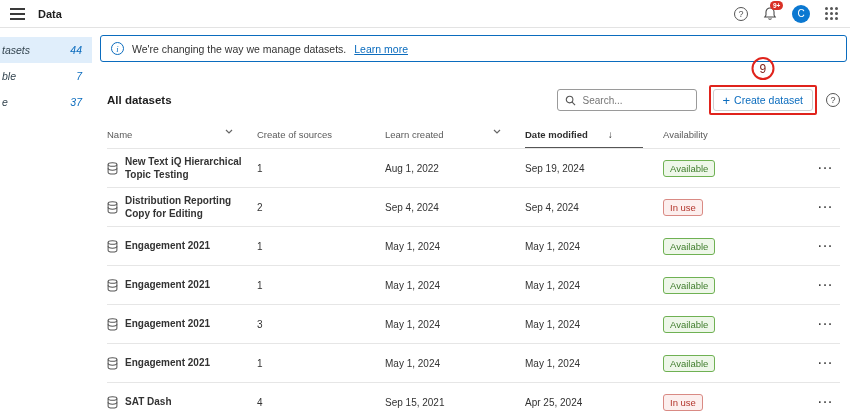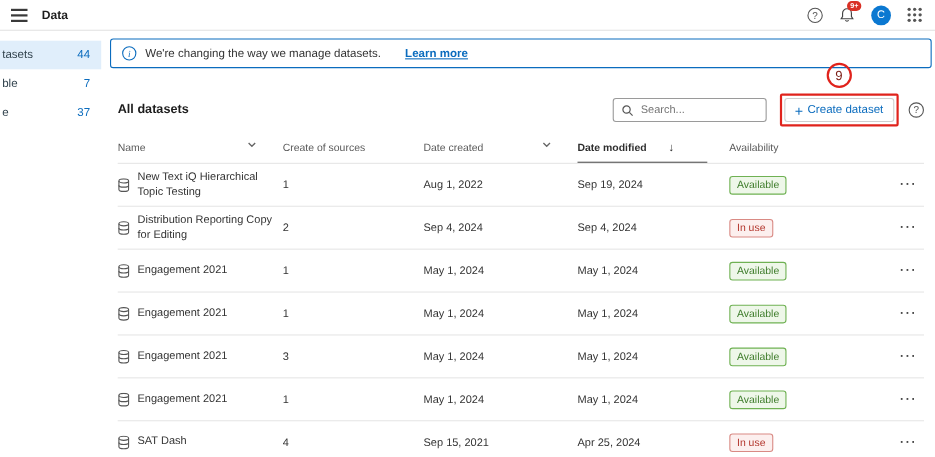--- a/index.html
+++ b/index.html
@@ -24,36 +24,36 @@
   .bell-wrap { position:relative; cursor:pointer; display:flex; }
   .bell-badge { position:absolute; top:-5px; left:7px; background:#d93025; color:#fff;
                 font-size:6.5px; font-weight:bold; padding:1px 3px; border-radius:6px; line-height:1.1; }
   .avatar { width:18px; height:18px; border-radius:50%; background:#0b78d1; color:#fff;
             font-size:10px; display:flex; align-items:center; justify-content:center; cursor:pointer; }
   .waffle { display:grid; grid-template-columns:repeat(3,3px); grid-gap:2px; cursor:pointer; }
   .waffle i { width:3px; height:3px; border-radius:50%; background:#555; }
 
   
   .body-row { display:flex; height:387px; }
-  .sidebar { flex:0 0 92px; width:92px; padding-top:9px; }
+  .sidebar { flex:0 0 92px; width:92px; padding-top:9px;font-style:italic; }
   .side-item { height:26px; display:flex; align-items:center; justify-content:space-between;
                padding:0 10px 0 2px; font-size:10.5px; cursor:pointer; }
   .side-item.active { background:#e0eefb; }
   .side-item .lbl { color:#33444f; }
   .side-item .cnt { color:#0b6cbe; }
 
   .main { flex:1; min-width:0; }
 
   
   .banner { margin:7px 3px 0 8px; height:27px; border:1px solid #0b6cbe; border-radius:3px;
             display:flex; align-items:center; gap:8px; padding:0 10px; font-size:10.5px; color:#333; }
   .info-icon { flex:0 0 13px; width:13px; height:13px; border:1.2px solid #0b6cbe; border-radius:50%;
                color:#0b6cbe; display:flex; align-items:center; justify-content:center;
                font-size:8.5px; font-family:"Liberation Serif", serif; font-style:italic; }
-  .banner a { color:#0b6cbe; text-decoration:underline; margin-left:14px; cursor:pointer;font-weight:bold; }
+  .banner a { color:#0b6cbe; text-decoration:underline; margin-left:0; cursor:pointer; }
 
   
   .toolbar-row { margin:23px 10px 0 15px; display:flex; align-items:center; }
   .heading { flex:1; font-size:11.5px; font-weight:bold; color:#1d1d1d; }
   .search-box { width:140px; height:22px; border:1px solid #9a9a9a; border-radius:3px; background:#fff;
                 display:flex; align-items:center; gap:5px; padding:0 7px; }
   .search-box svg { flex:0 0 auto; }
   .search-box input { border:none; outline:none; width:100%; font-size:10px; color:#444;
                       font-family:"Liberation Sans", sans-serif; background:transparent; }
   .search-box input::placeholder { color:#757575; }
@@ -79,21 +79,21 @@
   .th-name, .th-created { justify-content:space-between; padding-right:24px; }
   .sort-wrap { display:flex; align-items:center; gap:20px; width:118px;
                border-bottom:1px solid #555; padding-bottom:7px; margin-bottom:-8px; }
   .th-modified .lblh { color:#2e2e2e; font-weight:bold; }
   .arrow-down { color:#2e2e2e; font-size:10px; }
 
   .trow { display:grid; grid-template-columns:150px 128px 140px 138px 155px 1fr;
           border-top:1px solid #e6e6e6; min-height:39px; align-items:center;
           font-size:10px; color:#333; cursor:default; }
   .cell { padding:4px 6px 4px 0; }
-  .name-cell { display:flex; gap:7px; align-items:center; }
+  .name-cell { display:flex; gap:7px; align-items:center;font-weight:bold; }
   .name-cell svg { flex:0 0 auto; margin-top:1px; }
   .name-text { max-width:128px; line-height:1.35; }
   .badge { display:inline-block; font-size:9.5px; padding:2px 6px; border-radius:3px; border:1px solid; }
   .badge.green { color:#3f7d2c; border-color:#6fb153; background:#eef7e9; }
   .badge.red   { color:#b3362d; border-color:#d98a84; background:#fcefee; }
   .dots-cell { text-align:center; }
   .dots { color:#3d3d3d; font-size:11px; font-weight:bold; letter-spacing:1.5px; cursor:pointer; }
 </style>
 </head>
 <body>
@@ -186,21 +186,21 @@
         <div class="th th-name sortable">
           <span>Name</span>
           <svg width="8" height="5" viewBox="0 0 8 5">
             <polyline points="1,1 4,4 7,1" fill="none" stroke="#666" stroke-width="1.2"></polyline>
           </svg>
         </div>
         <div class="th">
           <span>Create of sources</span>
         </div>
         <div class="th th-created sortable">
-          <span>Date created</span>
+          <span>Learn created</span>
           <svg width="8" height="5" viewBox="0 0 8 5">
             <polyline points="1,1 4,4 7,1" fill="none" stroke="#666" stroke-width="1.2"></polyline>
           </svg>
         </div>
         <div class="th th-modified sortable">
           <span class="sort-wrap">
             <span class="lblh">Date modified</span>
             <span class="arrow-down">↓</span>
           </span>
         </div>

